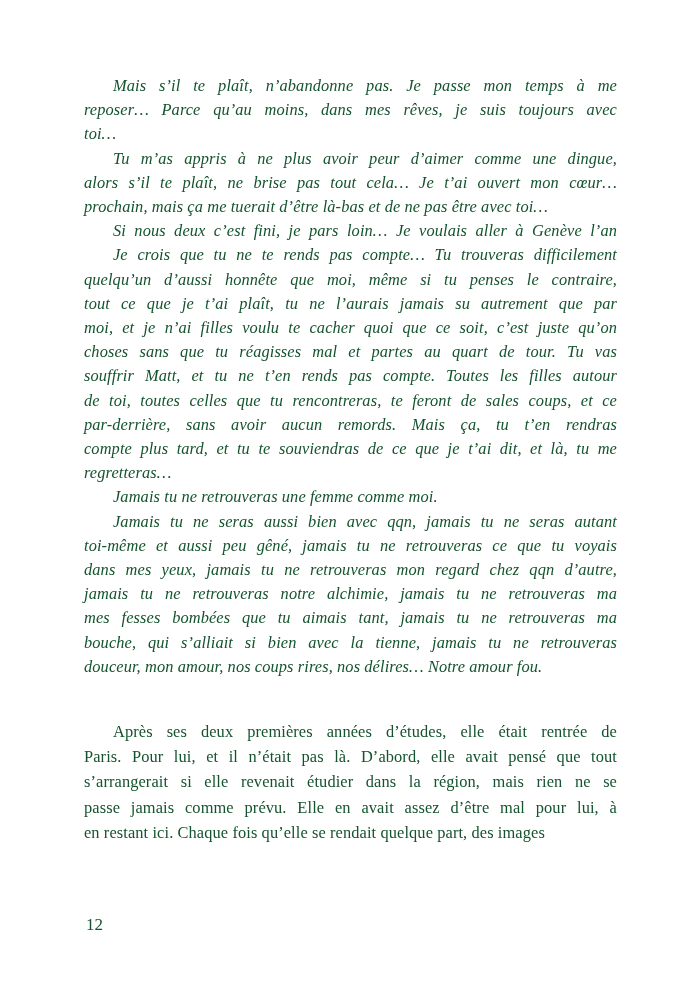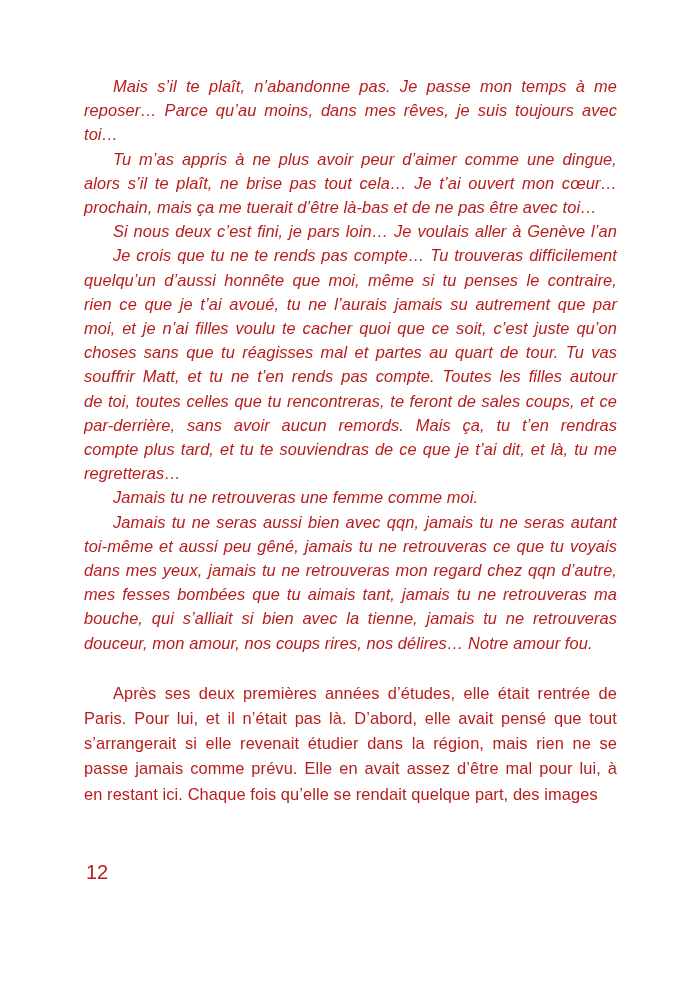--- a/index.html
+++ b/index.html
@@ -5,22 +5,22 @@
   html, body {
     margin: 0;
     padding: 0;
     background: #ffffff;
   }
   .page {
     position: relative;
     width: 700px;
     height: 992px;
     background: #ffffff;
-    font-family: Liberation Sans, sans-serif;
-    color: #b91c1c;
+    font-family: Liberation Serif, serif;
+    color: #14532d;
     overflow: hidden;
   }
   .text-block {
     position: absolute;
     left: 84px;
     top: 74px;
     width: 533px;
   }
   .para {
     margin: 0;
@@ -29,40 +29,40 @@
   .para.italic {
     font-style: italic;
   }
   .para.italic .line {
     line-height: 24.2px;
   }
   .para.roman .line {
     line-height: 25.2px;
   }
   .para.gap-before {
-    margin-top: 26px;
+    margin-top: 40px;
   }
   .line {
     font-size: 16.4px;
     text-align: justify;
     text-align-last: justify;
     white-space: normal;
     letter-spacing: 0.1px;
   }
   .line.first {
     text-indent: 29px;
   }
   .line.last {
     text-align-last: left;
   }
   .page-number {
     position: absolute;
     left: 86px;
-    top: 860px;
-    font-size: 20px;
+    top: 912px;
+    font-size: 17px;
     line-height: 25px;
     font-style: normal;
   }
 </style>
 </head>
 <body>
 
 <div class="page">
   <div class="text-block">
       <div class="para italic">
@@ -74,36 +74,37 @@
         <div class="line first">Tu m’as appris à ne plus avoir peur d’aimer comme une dingue,</div>
         <div class="line">alors s’il te plaît, ne brise pas tout cela… Je t’ai ouvert mon cœur…</div>
       </div>
       <div class="para italic">
         <div class="line last">prochain, mais ça me tuerait d’être là-bas et de ne pas être avec toi…</div>
         <div class="line first">Si nous deux c’est fini, je pars loin… Je voulais aller à Genève l’an</div>
       </div>
       <div class="para italic">
         <div class="line first">Je crois que tu ne te rends pas compte… Tu trouveras difficilement</div>
         <div class="line">quelqu’un d’aussi honnête que moi, même si tu penses le contraire,</div>
-        <div class="line">rien ce que je t’ai avoué, tu ne l’aurais jamais su autrement que par</div>
+        <div class="line">tout ce que je t’ai plaît, tu ne l’aurais jamais su autrement que par</div>
         <div class="line">moi, et je n’ai filles voulu te cacher quoi que ce soit, c’est juste qu’on</div>
         <div class="line">choses sans que tu réagisses mal et partes au quart de tour. Tu vas</div>
         <div class="line">souffrir Matt, et tu ne t’en rends pas compte. Toutes les filles autour</div>
         <div class="line">de toi, toutes celles que tu rencontreras, te feront de sales coups, et ce</div>
         <div class="line">par-derrière, sans avoir aucun remords. Mais ça, tu t’en rendras</div>
         <div class="line">compte plus tard, et tu te souviendras de ce que je t’ai dit, et là, tu me</div>
         <div class="line last">regretteras…</div>
       </div>
       <div class="para italic">
         <div class="line first last">Jamais tu ne retrouveras une femme comme moi.</div>
       </div>
       <div class="para italic">
         <div class="line first">Jamais tu ne seras aussi bien avec qqn, jamais tu ne seras autant</div>
         <div class="line">toi-même et aussi peu gêné, jamais tu ne retrouveras ce que tu voyais</div>
         <div class="line">dans mes yeux, jamais tu ne retrouveras mon regard chez qqn d’autre,</div>
+        <div class="line">jamais tu ne retrouveras notre alchimie, jamais tu ne retrouveras ma</div>
         <div class="line">mes fesses bombées que tu aimais tant, jamais tu ne retrouveras ma</div>
         <div class="line">bouche, qui s’alliait si bien avec la tienne, jamais tu ne retrouveras</div>
         <div class="line last">douceur, mon amour, nos coups rires, nos délires… Notre amour fou.</div>
       </div>
       <div class="para roman gap-before">
         <div class="line first">Après ses deux premières années d’études, elle était rentrée de</div>
         <div class="line">Paris. Pour lui, et il n’était pas là. D’abord, elle avait pensé que tout</div>
         <div class="line">s’arrangerait si elle revenait étudier dans la région, mais rien ne se</div>
         <div class="line">passe jamais comme prévu. Elle en avait assez d’être mal pour lui, à</div>
         <div class="line last">en restant ici. Chaque fois qu’elle se rendait quelque part, des images</div>

